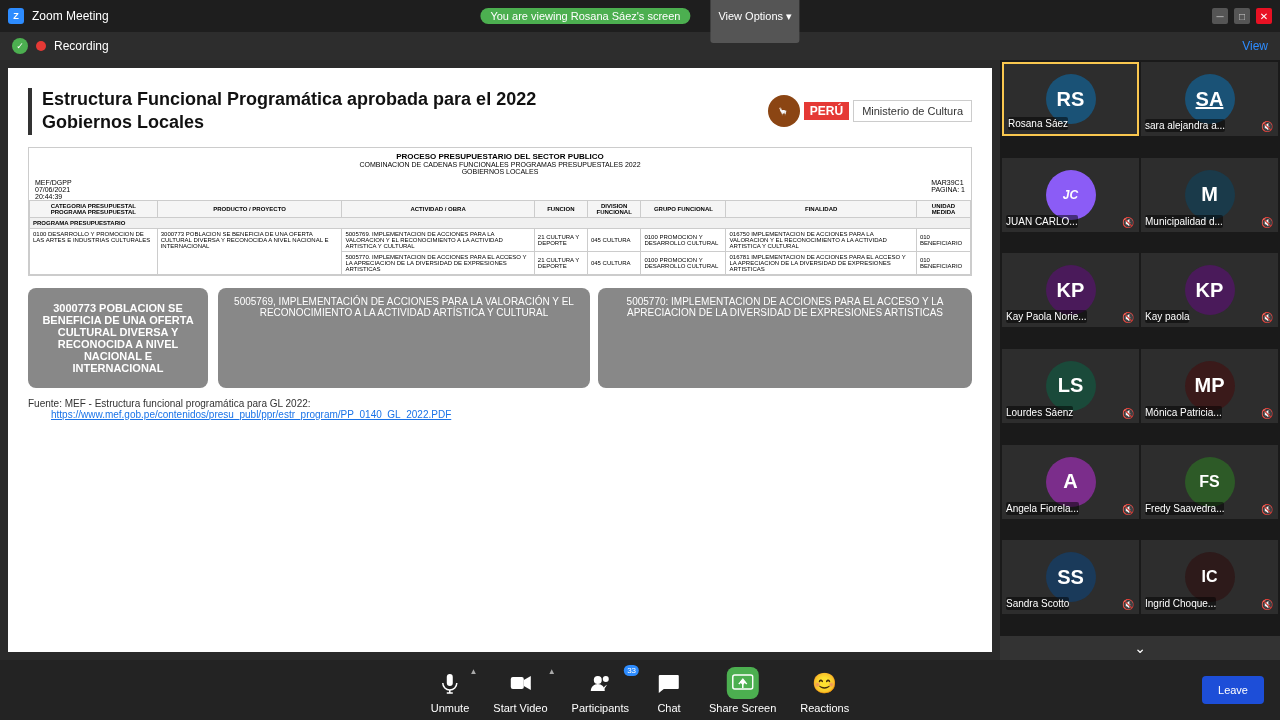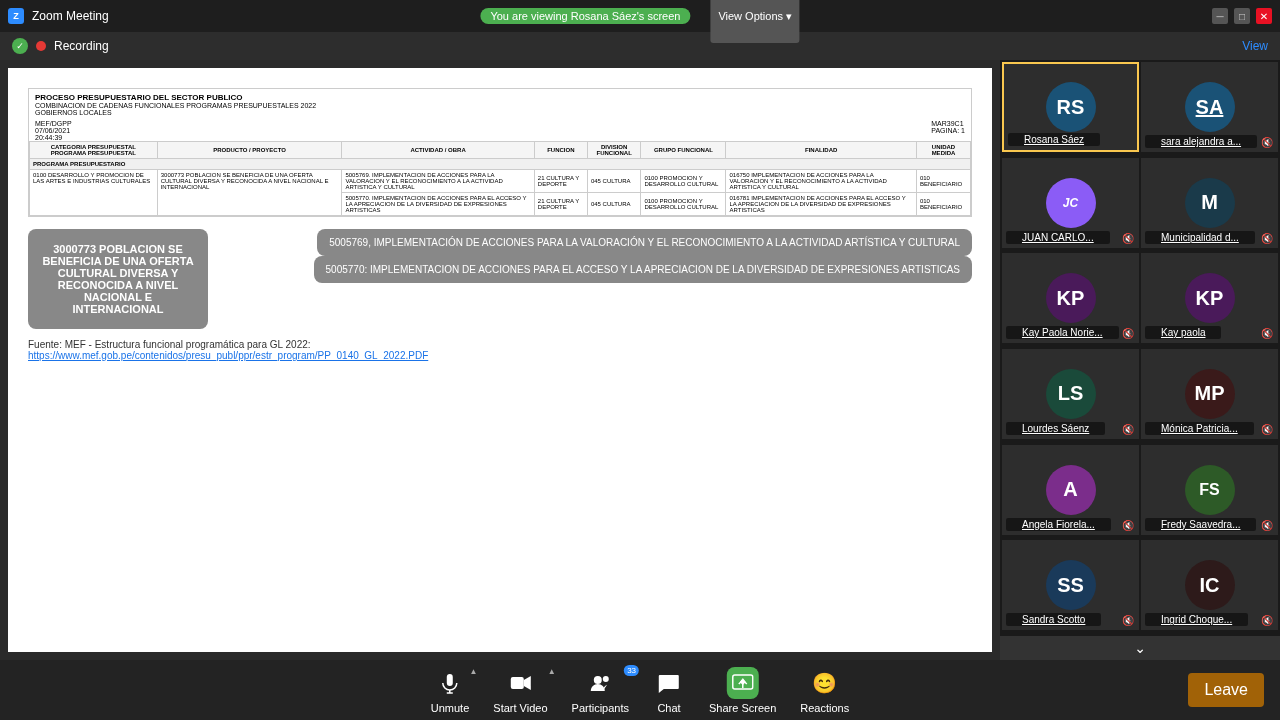--- a/index.html
+++ b/index.html
@@ -152,21 +152,21 @@
 
     
     .doc-table-wrapper {
       border: 1px solid #ccc;
       margin-bottom: 12px;
       font-size: 7px;
     }
     .doc-table-header {
       background: white;
       padding: 4px 6px;
-      text-align: left;
+      text-align: center;
     }
     .doc-table-header .h1 { font-weight: bold; font-size: 8px; }
     .doc-table-header .h2 { font-size: 7px; }
     .doc-table-meta {
       display: flex;
       justify-content: space-between;
       padding: 0 6px;
       font-size: 7px;
     }
     .doc-table {
@@ -201,42 +201,43 @@
       font-size: 11px;
       font-weight: bold;
       text-align: center;
       display: flex;
       align-items: center;
       justify-content: center;
     }
     .gray-box.large { width: 180px; min-height: 100px; }
     .impl-boxes {
       display: flex;
-      flex-direction: column;
+      flex-direction: row;
+      gap: 8px;
       flex: 1;
-      align-items: flex-end;
     }
     .impl-box {
       background: #888;
       color: white;
       border-radius: 8px;
       padding: 8px 12px;
       font-size: 10px;
       text-align: center;
     }
 
     
     .slide-footer {
       margin-top: 10px;
       font-size: 10px;
       color: #333;
     }
     .slide-footer a {
       color: #1a73e8;
       text-decoration: underline;
+      margin-left: 23px;
     }
 
     
     .participants-panel {
       width: 280px;
       background: #1a1a1a;
       display: flex;
       flex-direction: column;
       overflow: hidden;
     }
@@ -244,39 +245,38 @@
       display: grid;
       grid-template-columns: 1fr 1fr;
       gap: 2px;
       flex: 1;
       overflow-y: auto;
       padding: 2px;
     }
     .participant-tile {
       background: #2d2d2d;
       position: relative;
-      height: 90px;
+      height: 74px;
       display: flex;
       align-items: center;
       justify-content: center;
       overflow: hidden;
     }
     .participant-tile.active-speaker {
       border: 2px solid #f9c74f;
     }
     .participant-name-label {
       position: absolute;
       bottom: 4px;
       left: 4px;
       color: white;
       font-size: 10px;
       background: rgba(0,0,0,0.5);
-      padding: 1px 16px;
+      padding: 1px 0;
       border-radius: 2px;
-      text-decoration: underline;
     }
     .participant-avatar {
       width: 50px; height: 50px;
       border-radius: 50%;
       display: flex; align-items: center; justify-content: center;
       font-size: 20px; font-weight: bold; color: white;
     }
     .mute-icon {
       position: absolute;
       bottom: 4px; right: 4px;
@@ -337,26 +337,26 @@
       background: #4caf50;
       border-radius: 8px;
     }
     .taskbar-btn .caret {
       position: absolute;
       top: 0; right: -8px;
       font-size: 8px;
       color: #aaa;
     }
     .leave-btn {
-      background: #a16207;
+      background: #1d4ed8;
       color: white;
       border: none;
       padding: 8px 16px;
       border-radius: 4px;
-      font-size: 16px;
+      font-size: 11px;
       cursor: pointer;
       font-weight: 500;
     }
 
     
     .row-data-cell { vertical-align: top; }
   </style>
 </head>
 <body>
 
@@ -382,20 +382,31 @@
   <div class="rec-green-check">✓</div>
   <div class="rec-dot"></div>
   <span>Recording</span>
   <button class="view-btn">View</button>
 </div>
 
 <div class="main-area">
 
   <div class="presentation-area">
     <div class="slide-container">
+      <div class="slide-header">
+        <div class="slide-title">
+          <span>Estructura Funcional Programática aprobada para el 2022</span><br>
+          <span>Gobiernos Locales</span>
+        </div>
+        <div class="logo-area">
+          <div class="peru-logo">🦙</div>
+          <span class="peru-badge">PERÚ</span>
+          <span class="ministerio-text">Ministerio de Cultura</span>
+        </div>
+      </div>
 
       <div class="doc-table-wrapper">
         <div class="doc-table-header">
           <div class="h1">PROCESO PRESUPUESTARIO DEL SECTOR PUBLICO</div>
           <div class="h2">COMBINACION DE CADENAS FUNCIONALES PROGRAMAS PRESUPUESTALES 2022</div>
           <div class="h2">GOBIERNOS LOCALES</div>
         </div>
         <div class="doc-table-meta">
           <div>
             <div>MEF/DGPP</div>
@@ -516,21 +527,21 @@
           <div style="width: 50px; height: 50px; border-radius: 50%; background: rgb(45, 90, 39); display: flex; align-items: center; justify-content: center; color: white; font-weight: bold; font-size: 16px;">FS</div>
           <span class="participant-name-label">Fredy Saavedra...</span>
           <span class="mute-icon">🔇</span>
         </div>
         <div class="participant-tile">
           <div class="participant-avatar" style="background: rgb(26, 58, 90);">SS</div>
           <span class="participant-name-label">Sandra Scotto</span>
           <span class="mute-icon">🔇</span>
         </div>
         <div class="participant-tile">
-          <div style="width: 50px; height: 50px; border-radius: 50%; background: rgb(45, 26, 26); display: flex; align-items: center; justify-content: center; color: white; font-weight: bold; font-size: 20px;">IC</div>
+          <div style="width: 50px; height: 50px; border-radius: 50%; background: rgb(45, 26, 26); display: flex; align-items: center; justify-content: center; color: white; font-weight: bold; font-size: 16px;">IC</div>
           <span class="participant-name-label">Ingrid Choque...</span>
           <span class="mute-icon">🔇</span>
         </div>
       </div>
     <button class="scroll-down-btn">⌄</button>
   </div>
 </div>
 
 <div class="taskbar">
   <div class="taskbar-left"></div>

